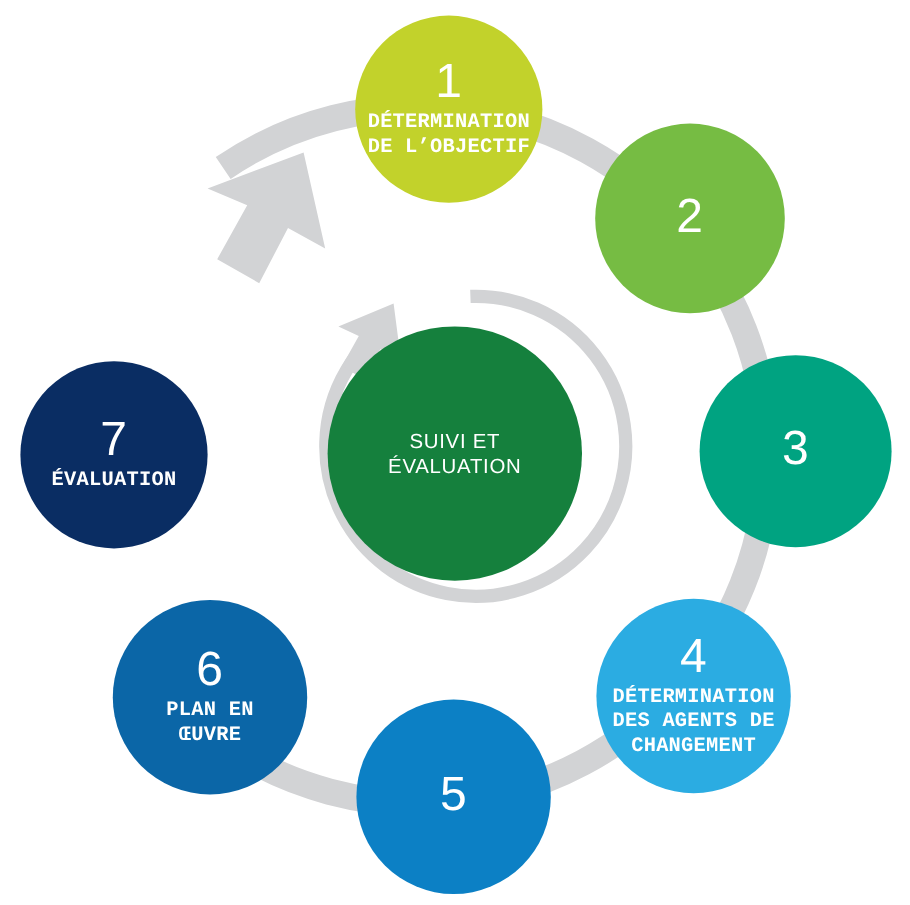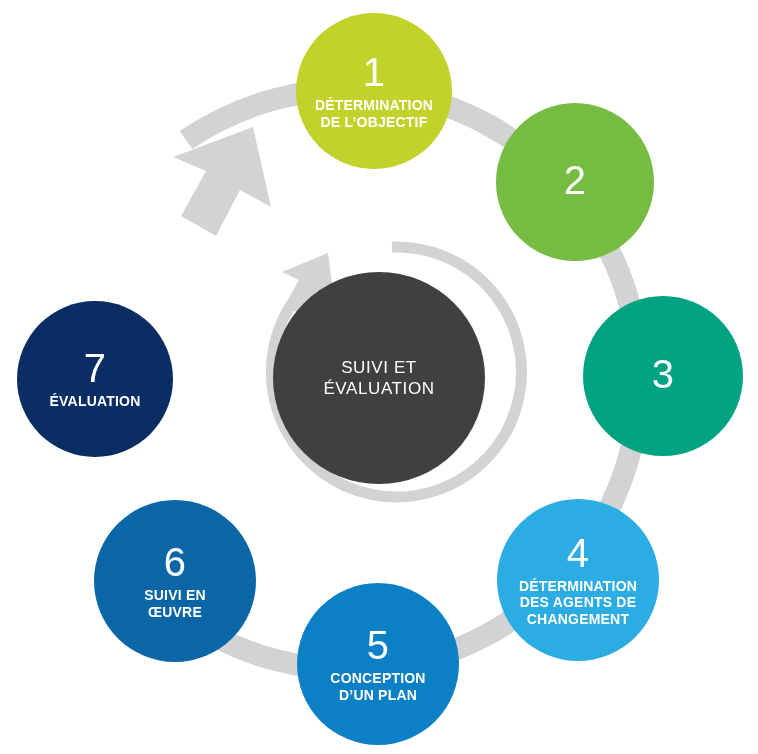--- a/index.html
+++ b/index.html
@@ -40,26 +40,27 @@
     user-select: none;
   }
   .node-number {
     font-size: 40px;
     font-weight: 300;
     line-height: 1;
     letter-spacing: 0.5px;
     margin-bottom: 5px;
   }
   .node-label {
-    font-size: 14px;
+    font-size: 17px;
     font-weight: 700;
     line-height: 1.18;
     letter-spacing: 0.2px;
     padding: 0 6px;
     white-space: pre-line;
+    font-family: Liberation Mono, monospace;
   }
   .hub {
     position: absolute;
     border-radius: 50%;
     display: flex;
     align-items: center;
     justify-content: center;
     text-align: center;
   }
   .hub-label {
@@ -84,21 +85,21 @@
       <polygon id="outer-ring-arrowhead" fill="#D2D3D5" points="253,127 173,157 206,171 181,216 216,236 240,190 271,207"></polygon>
     </g>
 
     <g>
       <path id="hub-ring-arc" fill="none" stroke="#D2D3D5" stroke-width="11" stroke-linecap="butt" d="M 327.0 268.0
                A 125 125 0 1 0 392.0 247.0"></path>
       <polygon id="hub-ring-arrowhead" fill="#D2D3D5" points="328,253 282,272 299,280 285,305 303,316 317,291 334,299"></polygon>
     </g>
   </svg>
 
-  <div class="hub" id="hub-circle" style="left: 273px; top: 272px; width: 212px; height: 212px; background: #404040;">
+  <div class="hub" id="hub-circle" style="left: 273px; top: 272px; width: 212px; height: 212px; background: #15803d;">
     <span class="hub-label" style="color: rgb(255, 255, 255);">SUIVI ET
 ÉVALUATION</span>
   </div>
 
   <div class="node" style="left: 296px; top: 13px; width: 156px; height: 156px; background: rgb(194, 210, 43); color: rgb(255, 255, 255);">
     <span class="node-number">1</span>
     <span class="node-label">DÉTERMINATION
 DE L’OBJECTIF</span>
   </div>
   <div class="node" style="left: 496px; top: 103px; width: 158px; height: 158px; background: rgb(118, 188, 67); color: rgb(255, 255, 255);">
@@ -108,26 +109,24 @@
     <span class="node-number">3</span>
   </div>
   <div class="node" style="left: 497px; top: 499px; width: 162px; height: 162px; background: rgb(43, 172, 226); color: rgb(255, 255, 255);">
     <span class="node-number">4</span>
     <span class="node-label">DÉTERMINATION
 DES AGENTS DE
 CHANGEMENT</span>
   </div>
   <div class="node" style="left: 297px; top: 583px; width: 162px; height: 162px; background: rgb(12, 128, 197); color: rgb(255, 255, 255);">
     <span class="node-number">5</span>
-    <span class="node-label">CONCEPTION
-D’UN PLAN</span>
   </div>
   <div class="node" style="left: 94px; top: 500px; width: 162px; height: 162px; background: rgb(11, 102, 167); color: rgb(255, 255, 255);">
     <span class="node-number">6</span>
-    <span class="node-label">SUIVI EN
+    <span class="node-label">PLAN EN
 ŒUVRE</span>
   </div>
   <div class="node" style="left: 17px; top: 301px; width: 156px; height: 156px; background: rgb(10, 45, 99); color: rgb(255, 255, 255);">
     <span class="node-number">7</span>
     <span class="node-label">ÉVALUATION</span>
   </div>
 
 </div>
 
 </body></html>

